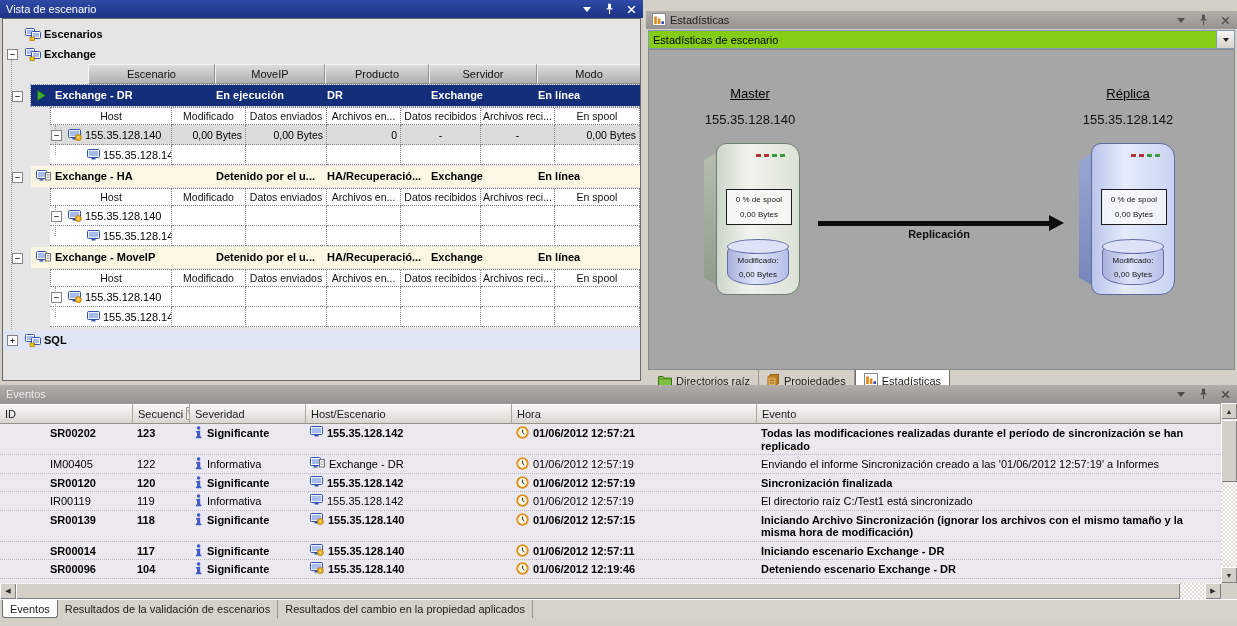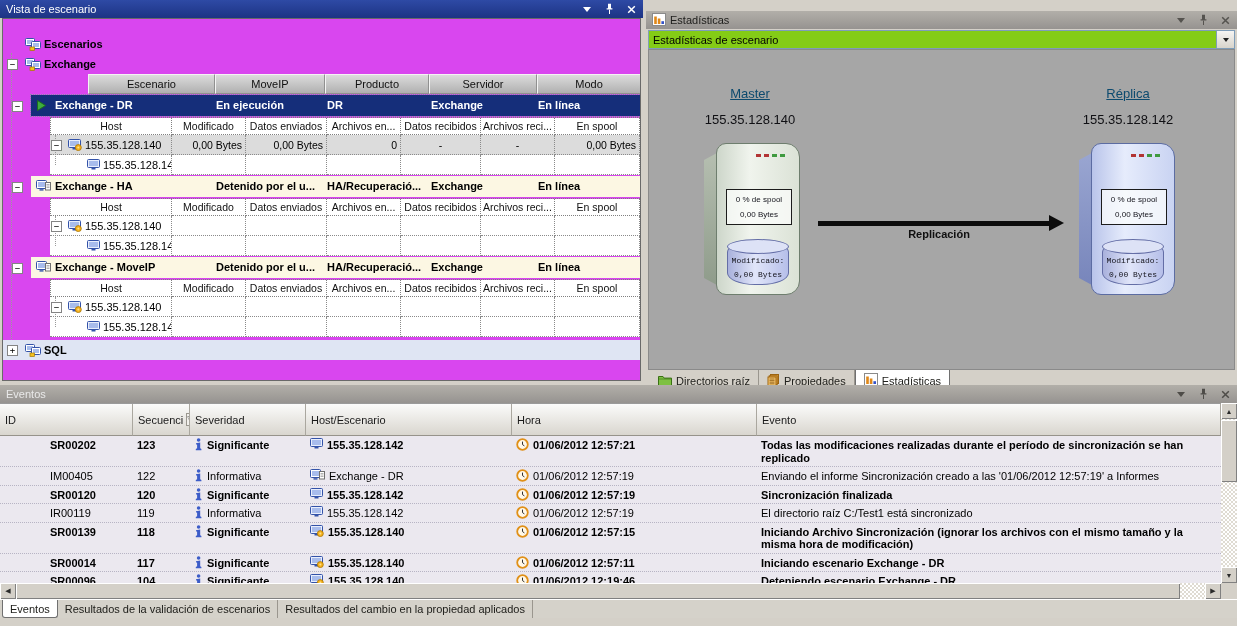--- a/index.html
+++ b/index.html
@@ -10,21 +10,21 @@
   .tb{position:absolute;left:0;top:0;right:0;height:18px;display:flex;align-items:center;
       padding:0 6px;font-size:11px;box-sizing:border-box;}
   .tb.navy{background:linear-gradient(180deg,#2e4aa5,#1d3384);color:#fff;}
   .tb.gray{background:linear-gradient(180deg,#b2afa9,#969390);color:#20201e;}
   .tb.gray.lighttext{color:#e9e9e9;}
   .wicons{margin-left:auto;display:flex;gap:10px;align-items:center;}
   .wicons .wi{display:inline-flex;align-items:center;justify-content:center;width:12px;height:12px;cursor:default;}
   .tri-down{width:0;height:0;border-left:4px solid transparent;border-right:4px solid transparent;border-top:5px solid currentColor;}
   
   #left-panel{left:0;top:0;width:643px;height:383px;}
-  .tree{position:absolute;left:2px;right:2px;top:18px;bottom:2px;background:#d946ef;border:1px solid #696969;overflow:hidden;padding-top:15px;box-sizing:border-box;}
+  .tree{position:absolute;left:2px;right:2px;top:18px;bottom:2px;background:#e5e5e5;border:1px solid #696969;overflow:hidden;padding-top:5px;box-sizing:border-box;}
   .trow{height:20px;display:flex;align-items:center;font-weight:bold;position:relative;}
   .trow .g-ic{margin:0 3px 0 22px;display:inline-flex;}
   .trow.sql{background:#dfe5f3;margin-top:3px;}
   .exp{position:absolute;width:9px;height:9px;background:#fff;border:1px solid #848484;box-sizing:content-box;
        font:9px/9px "DejaVu Sans Mono",monospace;text-align:center;color:#000;}
   .exp.minus::before{content:"−";} .exp.plus::before{content:"+";}
   .trow .exp{left:4px;top:5px;}
   .rail{position:absolute;border-left:1px dotted #9a9a9a;left:8px;}
   
   .sc-header{margin-left:85px;width:553px;display:grid;grid-template-columns:127px 110px 104px 108px 104px;height:20px;}
@@ -59,51 +59,51 @@
   .host-row.lvl2 .host-cell{padding-left:37px;}
   .hrail{position:absolute;left:5px;top:0;height:30px;border-left:1px dotted #9a9a9a;}
   
   #right-panel{left:646px;top:11px;width:591px;height:383px;}
   .combo{position:absolute;left:2px;right:2px;top:19px;height:19px;background:#84cc16;border:1px solid #7f9db9;
          display:flex;align-items:center;padding-left:4px;box-sizing:border-box;font-size:11px;}
   .combo-btn{margin-left:auto;width:17px;align-self:stretch;background:linear-gradient(#f6f5f3,#d8d4cb);
          border-left:1px solid #7f9db9;display:flex;align-items:center;justify-content:center;}
   .combo-btn .tri{width:0;height:0;border-left:3.5px solid transparent;border-right:3.5px solid transparent;border-top:4.5px solid #202020;}
   .stage{position:absolute;left:2px;right:2px;top:38px;height:321px;background:#a6a6a6;border:1px solid #8a8a8a;box-sizing:border-box;overflow:hidden;}
-  .role-label{position:absolute;width:90px;text-align:center;font-size:13px;text-decoration:underline;color:#0c4a6e;}
+  .role-label{position:absolute;width:90px;text-align:center;font-size:13px;text-decoration:underline;color:#000000;}
   .role-ip{position:absolute;width:120px;text-align:center;font-size:13px;color:#101014;}
   .tower{position:absolute;width:96px;height:152px;}
   .t-side{position:absolute;left:0;top:4px;bottom:4px;width:24px;clip-path:polygon(100% 0,100% 100%,0 91%,0 9%);}
   .tower.master .t-side{background:linear-gradient(180deg,#b7c0b2,#8d9a89);}
   .tower.replica .t-side{background:linear-gradient(180deg,#9ba7d2,#7684ba);}
   .t-front{position:absolute;left:12px;right:0;top:0;bottom:0;border-radius:10px 14px 14px 10px/10px 14px 14px 10px;}
   .tower.master .t-front{background:linear-gradient(90deg,#cdd6ca,#f0f4ed 40%,#dbe2d6);border:1px solid #6e7e6e;}
   .tower.replica .t-front{background:linear-gradient(90deg,#b9c4ea,#e6ecfc 40%,#c9d3f2);border:1px solid #5c6ca2;}
   .leds{position:absolute;top:11px;right:15px;display:flex;gap:3px;}
   .led{width:5px;height:3px;}
   .led.r{background:#b23434;} .led.g{background:#3f9a3f;}
   .spool{position:absolute;top:46px;left:22px;width:64px;border:1px solid #1c1c1c;background:rgba(252,253,252,.72);
          text-align:center;font-size:8px;line-height:1.9;padding:2px 0;color:#14141c;}
   .cyl{position:absolute;top:96px;left:23px;width:62px;height:46px;}
   .cyl-body{position:absolute;left:0;right:0;top:7px;bottom:0;border:1px solid #646ea6;
             border-radius:8px 8px 28px 28px/6px 6px 12px 12px;background:linear-gradient(90deg,#a9b1dc,#e0e5f9 45%,#b6bfe9);}
   .cyl-top{position:absolute;top:0;left:0;width:60px;height:13px;border-radius:50%;background:#dde2f6;border:1px solid #646ea6;}
-  .cyl-txt{position:absolute;top:15px;width:100%;text-align:center;font-size:8px;line-height:1.8;color:#14141c;font-family:Liberation Mono, monospace;}
+  .cyl-txt{position:absolute;top:15px;width:100%;text-align:center;font-size:8px;line-height:1.8;color:#14141c;}
   .repl-arrow{position:absolute;left:169px;top:165px;width:246px;height:16px;}
   .arrow-line{position:absolute;left:0;top:6px;right:14px;height:5px;background:#0c0c0c;}
   .arrow-head{position:absolute;right:0;top:0;width:0;height:0;border-top:8px solid transparent;border-bottom:8px solid transparent;border-left:15px solid #0c0c0c;}
   .repl-label{position:absolute;left:230px;top:178px;width:120px;text-align:center;font-weight:bold;font-size:11px;color:#101010;}
   .rtabs{position:absolute;left:2px;right:2px;top:359px;height:22px;display:flex;align-items:stretch;padding-left:2px;}
   .rtab{display:flex;align-items:center;gap:4px;padding:0 8px;font-size:11px;border-right:1px solid #9a968e;color:#20201c;}
   .rtab.active{background:#fff;border:1px solid #707070;border-top:none;border-radius:0 0 4px 4px;}
   
   #events-panel{left:0;top:385px;width:1237px;height:241px;}
   .ev-table{position:absolute;left:0;top:18px;width:1221px;height:180px;background:#ebe8ef;overflow:hidden;border-top:1px solid #9a9a9a;}
   .ev-header,.ev-row{display:grid;grid-template-columns:133px 57px 116px 206px 245px 1fr;}
-  .ev-header{height:32px;}
+  .ev-header{height:20px;}
   .eh-cell{background:linear-gradient(#fbfbfa,#d9d6cf);border-right:1px solid #aaa79f;border-bottom:1px solid #96938b;
            display:flex;align-items:center;padding:0 5px;font-size:11px;color:#1a1a1a;overflow:hidden;white-space:nowrap;}
   .sortbox{width:11px;height:11px;background:#f2f0ec;border:1px solid #9a978f;margin-left:3px;font-size:7px;line-height:10px;text-align:center;color:#444;}
   .sortbox::before{content:"▽";}
   .ev-row{border-bottom:1px dotted #b7b4c4;align-items:start;}
   .ev-row .c{padding:3px 4px 2px 4px;font-size:11px;line-height:12.5px;display:flex;gap:4px;align-items:flex-start;}
   .ev-row .c.id{padding-left:10px;margin-left:40px;}
   .ev-row.b .c{font-weight:bold;}
   .ev-row .ic{flex:0 0 auto;display:inline-flex;margin-top:-1px;}
   .ev-row .evt{display:block;white-space:normal;}

